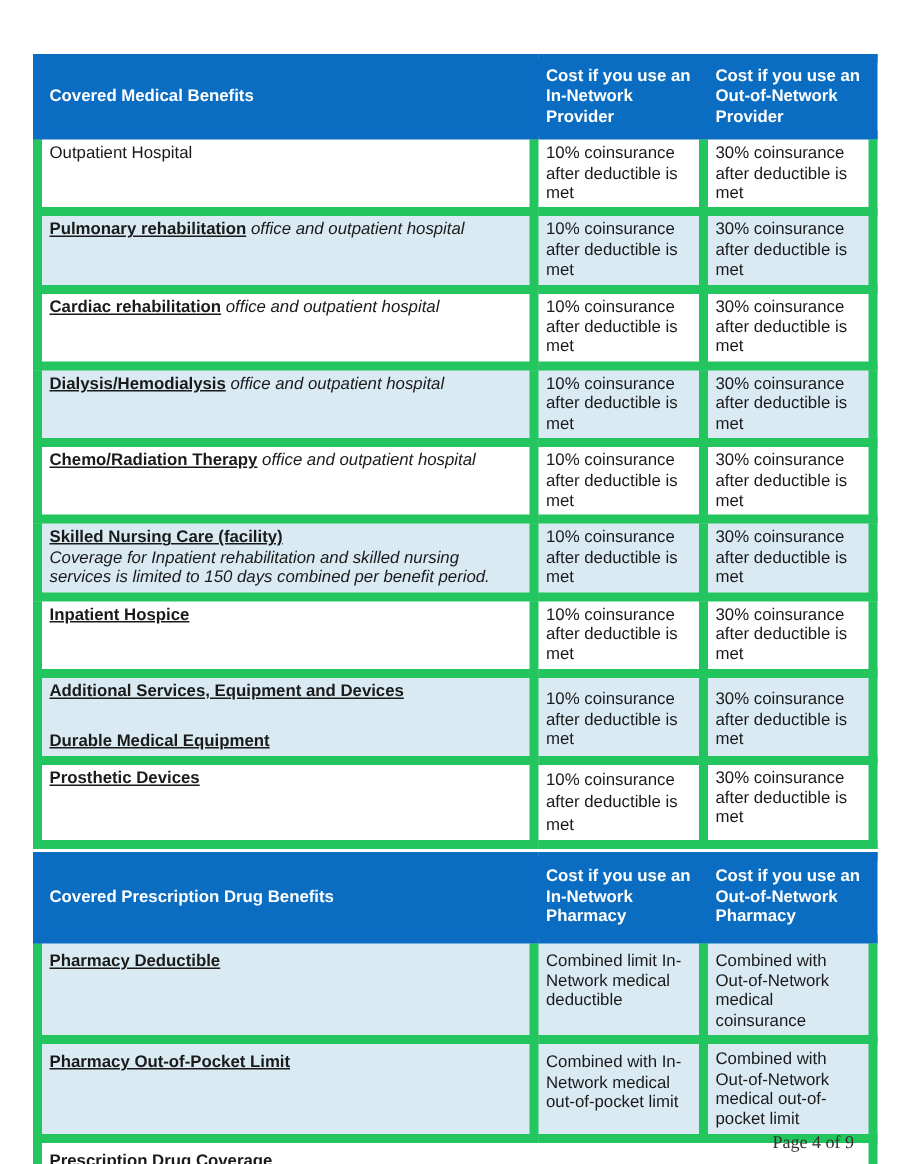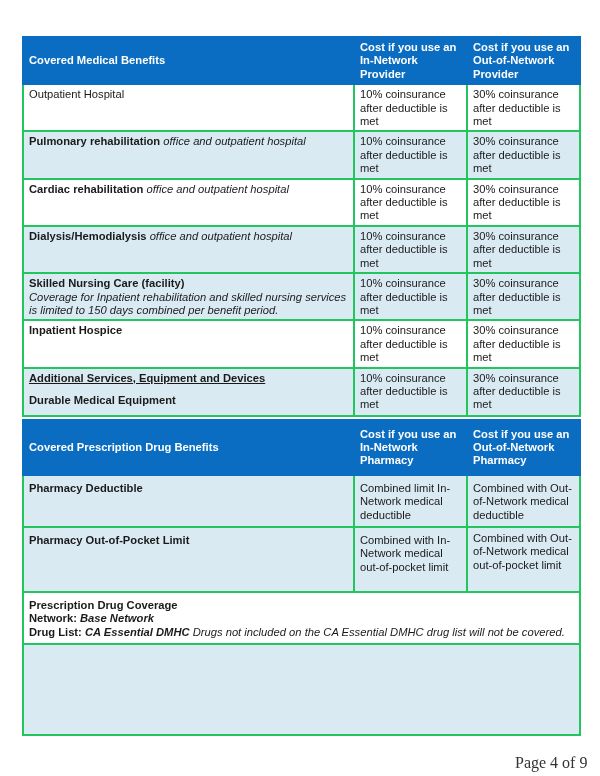--- a/index.html
+++ b/index.html
@@ -1,34 +1,34 @@
 <!DOCTYPE html>
 <html><head>
 <meta charset="utf-8">
 <style>
   html, body { margin:0; padding:0; background:#ffffff; }
   body { width:600px; height:776px; position:relative; overflow:hidden;
          font-family:"Liberation Sans", sans-serif; color:#1a1a1a; }
   .page { position:absolute; left:22px; top:36px; width:557px; }
   table { border-collapse:collapse; width:557px; table-layout:fixed; }
-  td, th { border:2px solid #22c55e; vertical-align:top; font-size:11.2px;
+  td, th { border:6px solid #22c55e; vertical-align:top; font-size:11.2px;
            line-height:13.4px; padding:3px 4px 2px 5px; text-align:left; }
   col.c1 { width:331px; } col.c2 { width:113px; } col.c3 { width:113px; }
   th { background:#0a6dc2; color:#ffffff; font-weight:bold; vertical-align:middle;
        border-color:#0a6dc2; }
   th.first { padding-left:5px; }
   tr.hdr th { height:40px; }
   tr.light td { background:#daeaf3; }
   tr.white td { background:#ffffff;margin-left:36px; }
-  .b { font-weight:bold; }
+  .b { font-weight:bold;text-decoration:underline; }
   .i { font-style:italic; }
   .u { text-decoration:underline; font-weight:bold; }
   .full { padding:5px 5px 4px 5px; }
   .pagenum { position:absolute; left:515px; top:754px; font-family:"Liberation Serif", serif;
-             font-size:16px; color:#333; }
+             font-size:12px; color:#333; }
   .spacer td { border:none; padding:0; height:2px; background:#ffffff; }
 </style>
 </head>
 <body>
 
 <div class="page">
 <table>
   <colgroup>
         <col class="c1">
         <col class="c2">
@@ -54,34 +54,44 @@
   <tr class="white" style="height:32px">
     <td><span class="b">Cardiac rehabilitation</span> <span class="i">office and outpatient hospital</span></td>
     <td>10% coinsurance after deductible is met</td>
     <td>30% coinsurance after deductible is met</td>
   </tr>
   <tr class="light" style="height:32px">
     <td><span class="b">Dialysis/Hemodialysis</span> <span class="i">office and outpatient hospital</span></td>
     <td>10% coinsurance after deductible is met</td>
     <td>30% coinsurance after deductible is met</td>
   </tr>
+  <tr class="white" style="height:31px">
+    <td><span class="b">Chemo/Radiation Therapy</span> <span class="i">office and outpatient hospital</span></td>
+    <td>10% coinsurance after deductible is met</td>
+    <td>30% coinsurance after deductible is met</td>
+  </tr>
   <tr class="light" style="height:46px">
     <td><span class="b">Skilled Nursing Care (facility)</span><br><span class="i">Coverage for Inpatient rehabilitation and skilled nursing services is limited to 150 days combined per benefit period.</span></td>
     <td>10% coinsurance after deductible is met</td>
     <td>30% coinsurance after deductible is met</td>
   </tr>
   <tr class="white" style="height:31px">
     <td><span class="b">Inpatient Hospice</span></td>
     <td>10% coinsurance after deductible is met</td>
     <td>30% coinsurance after deductible is met</td>
   </tr>
   <tr class="light" style="height:40px">
-    <td><span class="u">Additional Services, Equipment and Devices</span><br><span class="b" style="display:inline-block;margin-top:9px">Durable Medical Equipment</span></td>
+    <td><span class="u">Additional Services, Equipment and Devices</span><br><span class="b" style="display:inline-block;margin-top:20px">Durable Medical Equipment</span></td>
     <td style="vertical-align:bottom;padding-bottom:3px">10% coinsurance after deductible is met</td>
     <td style="vertical-align:bottom;padding-bottom:3px">30% coinsurance after deductible is met</td>
+  </tr>
+  <tr class="white" style="height:32px">
+    <td><span class="b">Prosthetic Devices</span></td>
+    <td style="line-height:15px">10% coinsurance after deductible is met</td>
+    <td>30% coinsurance after deductible is met</td>
   </tr>
   <tr class="spacer">
           <td></td>
           <td></td>
           <td></td>
         </tr>
 </tbody>
     </table>
 
 <table>
@@ -92,21 +102,21 @@
       </colgroup>
   <tbody>
         <tr class="hdr" style="height:55px">
     <th class="first">Covered Prescription Drug Benefits</th>
     <th>Cost if you use an In-Network Pharmacy</th>
     <th>Cost if you use an Out-of-Network Pharmacy</th>
   </tr>
   <tr class="light" style="height:52px">
     <td style="padding-top:6px"><span class="b">Pharmacy Deductible</span></td>
     <td style="padding-top:6px">Combined limit In-Network medical deductible</td>
-    <td style="padding-top:6px">Combined with Out-of-Network medical deductible</td>
+    <td style="padding-top:6px">Combined with Out-of-Network medical coinsurance</td>
   </tr>
   <tr class="light" style="height:65px">
     <td style="padding-top:6px"><span class="b">Pharmacy Out-of-Pocket Limit</span></td>
     <td style="padding-top:6px">Combined with In-Network medical out-of-pocket limit</td>
     <td style="padding-top:4px">Combined with Out-of-Network medical out-of-pocket limit</td>
   </tr>
   <tr class="white" style="height:52px">
     <td colspan="3" class="full" style="padding-top:6px">
       <div class="b">Prescription Drug Coverage</div>
       <div><span class="b">Network:</span> <span class="b i">Base Network</span></div>

